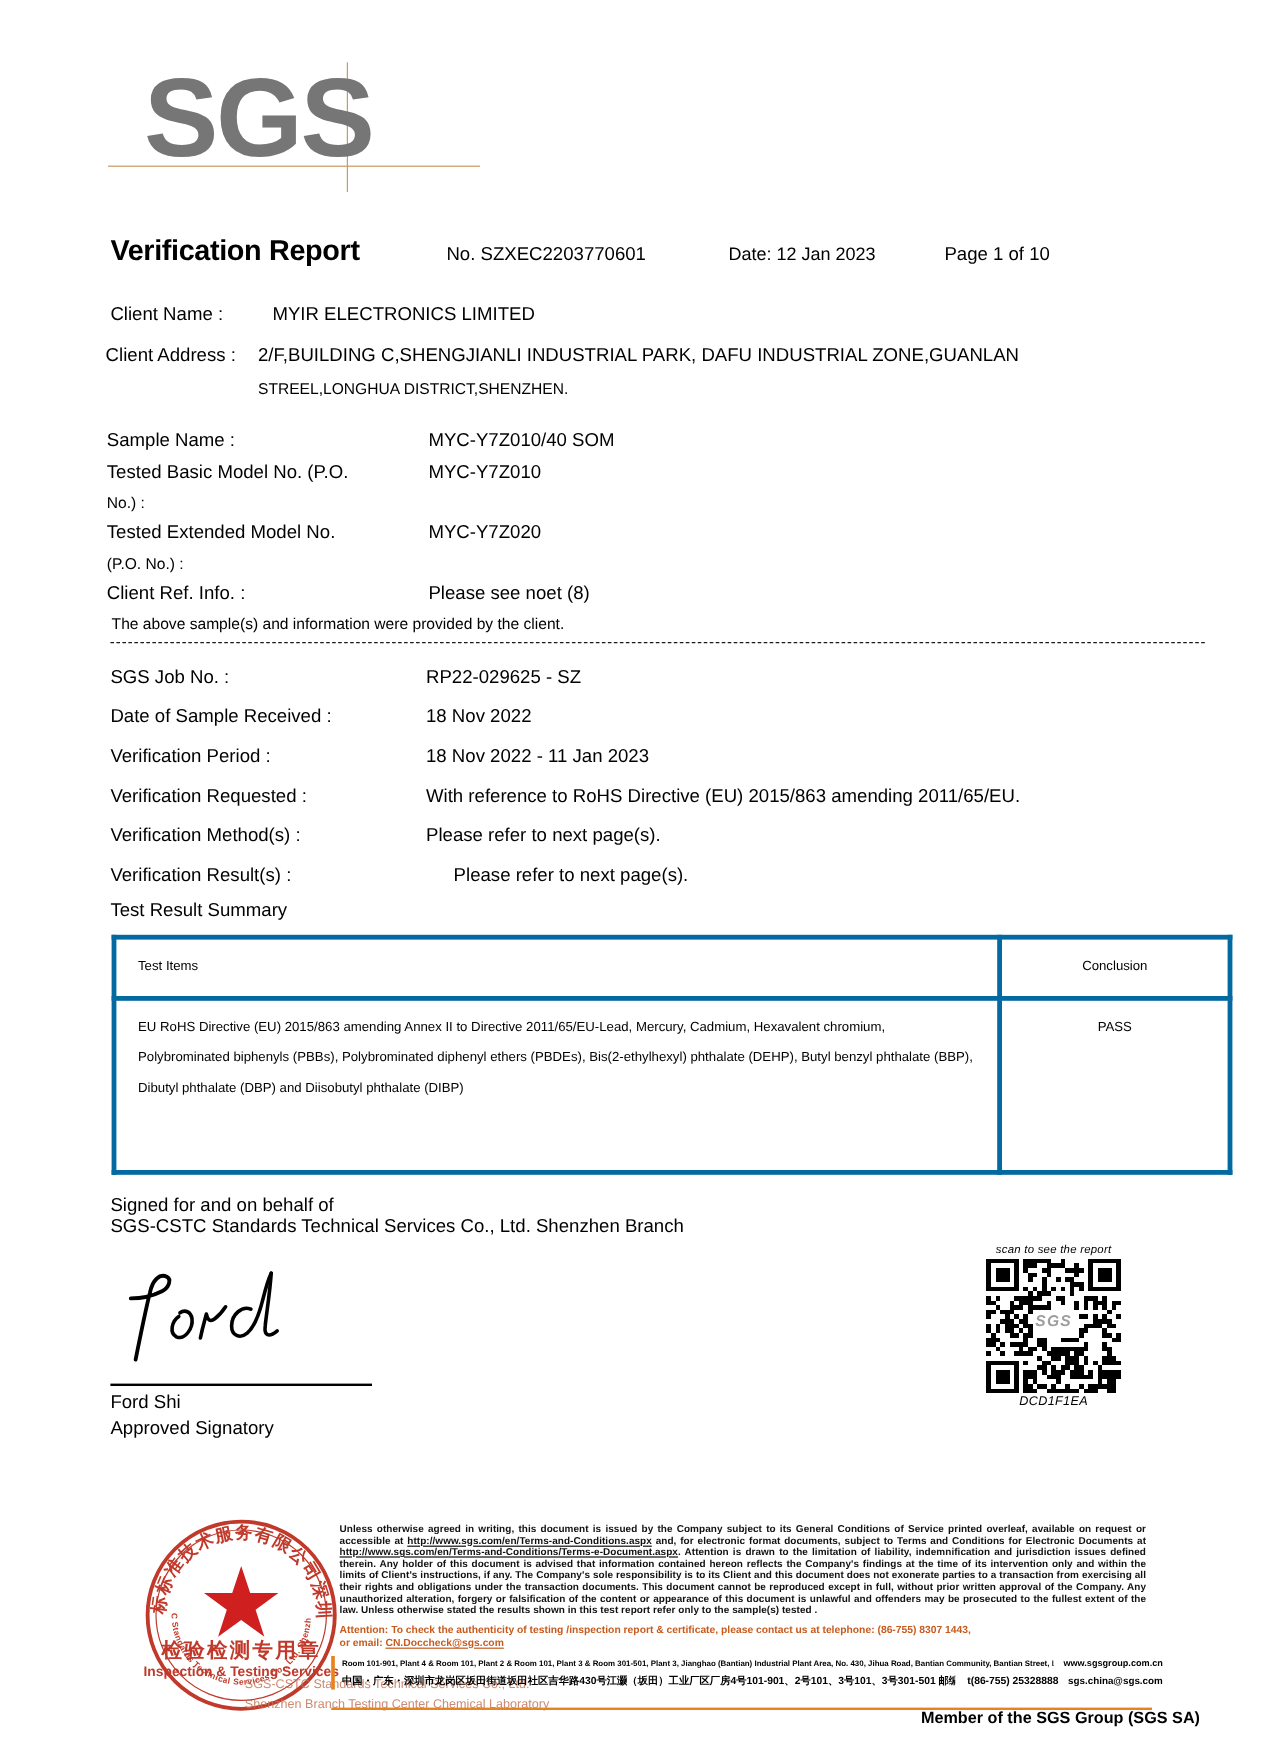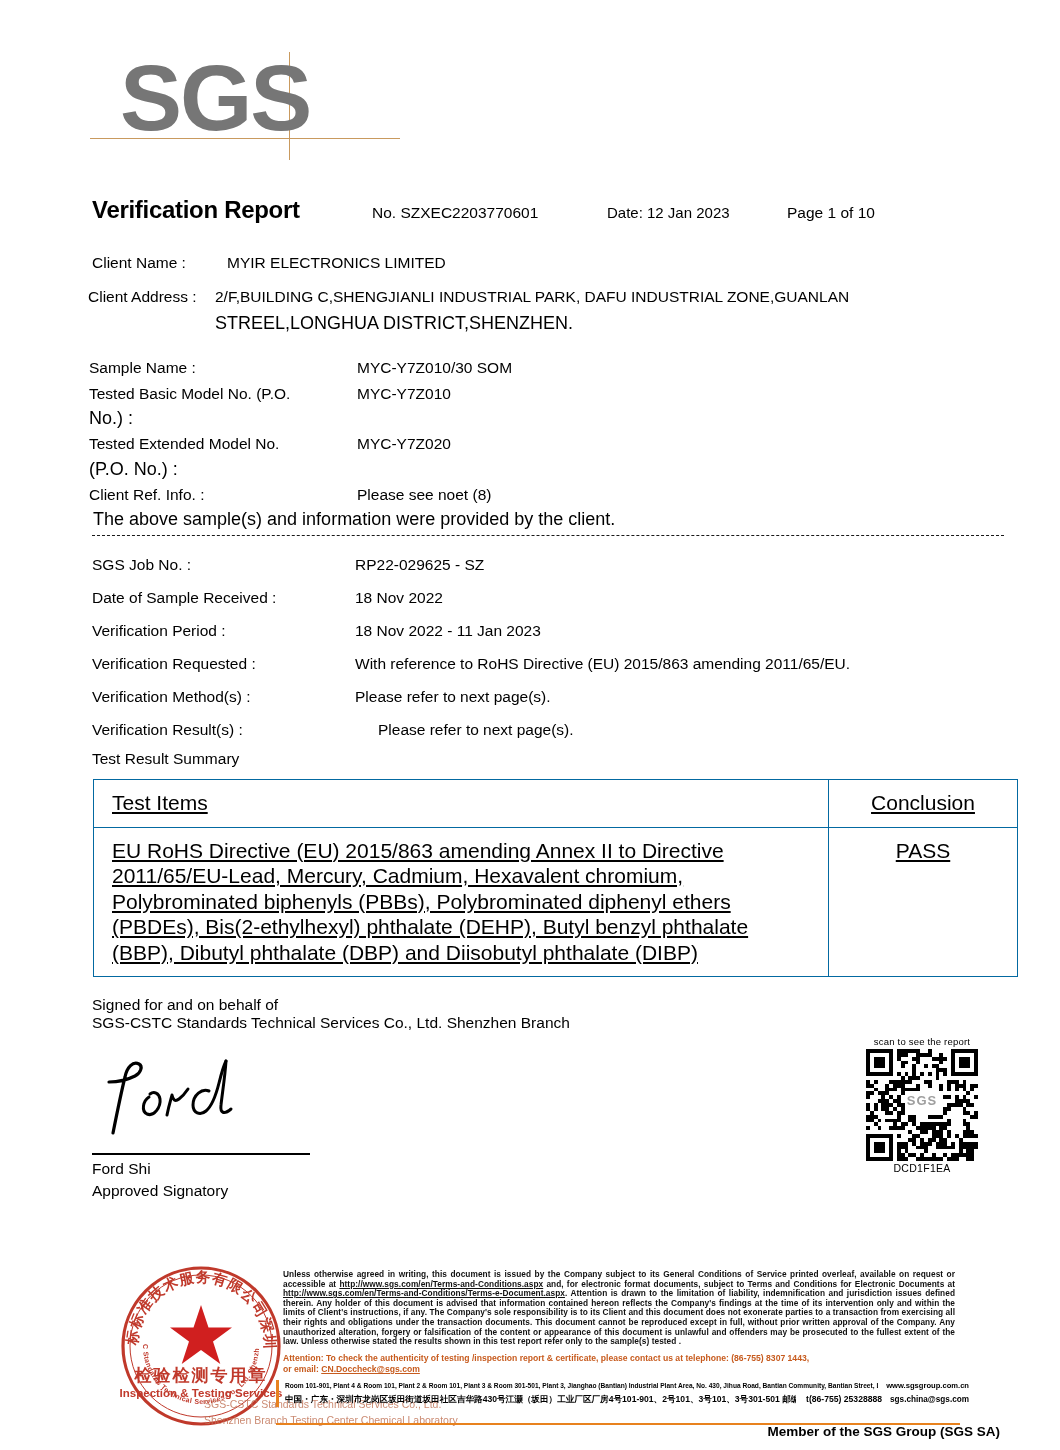--- a/index.html
+++ b/index.html
@@ -79,21 +79,21 @@
     position: absolute;
     display: flex;
     font-size: 15.5px;
     line-height: 27px;
   }
   .lbl { flex: none; }
   .val { flex: none; }
 
   .fullline {
     position: absolute;
-    font-size: 18px;
+    font-size: 13px;
     line-height: 27px;
   }
 
   
   .dashed {
     position: absolute;
     left: 92px;
     top: 535px;
     width: 912px;
     border-top: 1px dashed #1a1a1a;
@@ -109,25 +109,24 @@
   table.result {
     position: absolute;
     left: 93px;
     top: 779px;
     width: 878px;
     border-collapse: collapse;
     table-layout: fixed;
   }
   table.result th,
   table.result td {
-    border: 1px solid #0369a1;
+    border: 4px solid #0369a1;
     font-weight: normal;
-    font-size: 21px;
+    font-size: 11px;
     vertical-align: top;
-    text-decoration: underline;
   }
   table.result th.c-items,
   table.result td.c-items {
     width: 702px;
     padding: 10px 14px 11px 18px;
     text-align: left;
     line-height: 25.5px;
   }
   table.result th.c-conc,
   table.result td.c-conc {
@@ -155,22 +154,22 @@
   }
   .sig-name {
     position: absolute; left: 92px; top: 1160px; font-size: 15.5px;
   }
   .sig-role {
     position: absolute; left: 92px; top: 1182px; font-size: 15.5px;
   }
 
   
   .qr-block {
-    position: absolute; left: 856px; top: 1036px;
-    width: 132px; text-align: center;
+    position: absolute; left: 812px; top: 1036px;
+    width: 132px; text-align: center; font-style: italic;
   }
   .qr-cap {
     font-size: 9.5px; letter-spacing: 0.2px; margin-bottom: 2px;
   }
   .qr-box {
     position: relative;
     width: 118px; height: 112px;
     margin: 0 auto;
   }
   .qr-box svg { display: block; }
@@ -277,21 +276,21 @@
   </div>
 
   <div class="row" style="left:88px; top:283px;">
     <div class="lbl" style="width:127px;">Client Address :</div>
     <div class="val">2/F,BUILDING C,SHENGJIANLI INDUSTRIAL PARK, DAFU  INDUSTRIAL ZONE,GUANLAN</div>
   </div>
   <div class="fullline" style="left:215px; top:310px;">STREEL,LONGHUA DISTRICT,SHENZHEN.</div>
 
   <div class="row" style="left:89px; top:354px;">
     <div class="lbl" style="width:268px;">Sample Name :</div>
-    <div class="val">MYC-Y7Z010/30 SOM</div>
+    <div class="val">MYC-Y7Z010/40 SOM</div>
   </div>
 
   <div class="row" style="left:89px; top:380px;">
     <div class="lbl" style="width:268px;">Tested Basic Model No. (P.O.</div>
     <div class="val">MYC-Y7Z010</div>
   </div>
   <div class="fullline" style="left:89px; top:405px;text-align:right;">No.) :</div>
 
   <div class="row" style="left:89px; top:430px;">
     <div class="lbl" style="width:268px;">Tested Extended Model No.</div>

